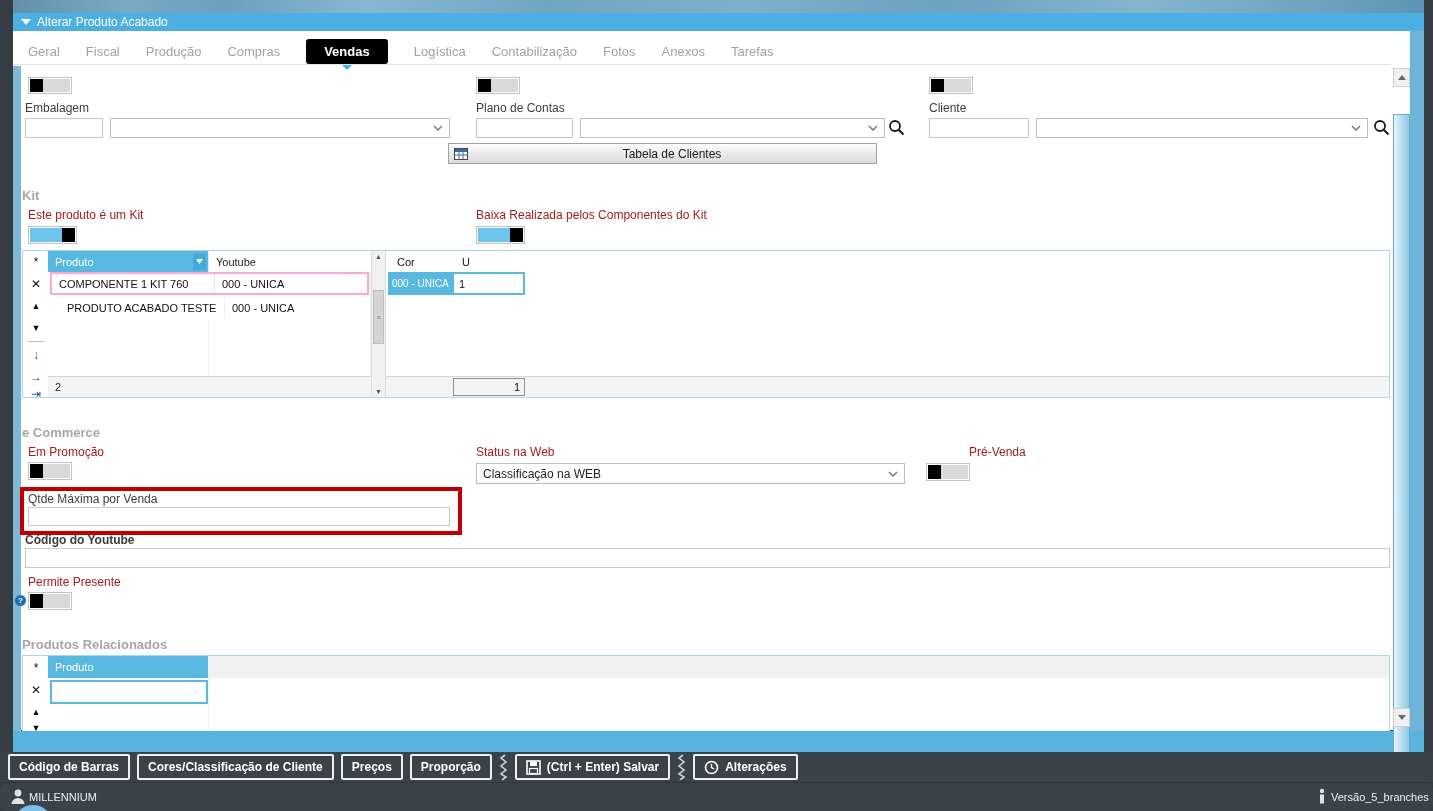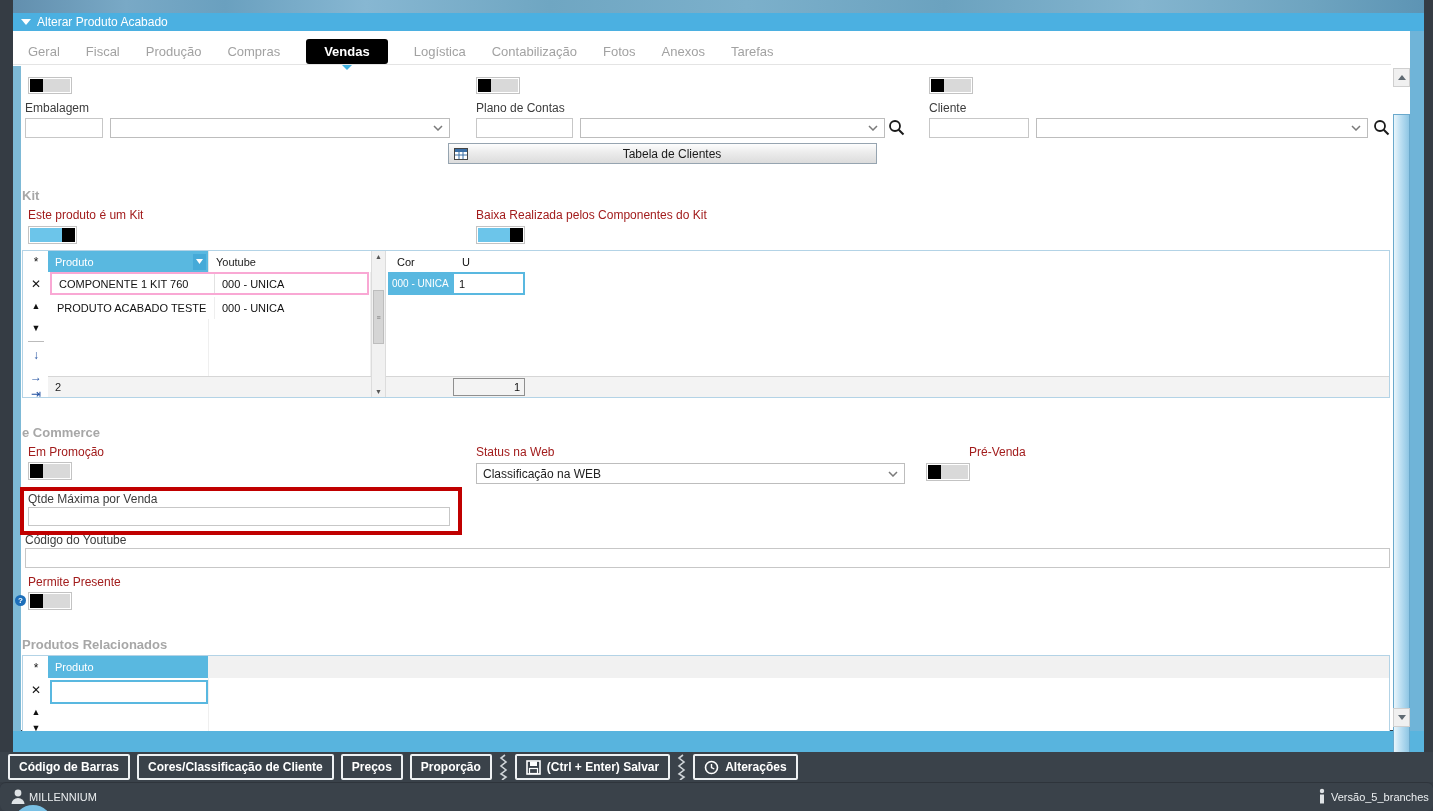--- a/index.html
+++ b/index.html
@@ -183,21 +183,21 @@
       </span>
   </div>
   <div class="abs whitehead" style="left:208px;top:251px;width:163px;height:21px;">
       <span>Youtube</span>
     </div>
 
   <div class="abs" style="left:50px;top:272px;width:319px;height:23px;border:2px solid #f9a8d4;background:#fff;display:flex;">
     <div class="cellplain" style="width:155px;border-right:1px solid #e2e2e2;">COMPONENTE 1 KIT 760</div>
     <div class="cellplain" style="flex:1;">000 - UNICA</div>
   </div>
-  <div class="abs" style="left:50px;top:297px;width:319px;height:22px;display:flex;justify-content:center;">
+  <div class="abs" style="left:60px;top:297px;width:319px;height:22px;display:flex;justify-content:center;">
     <div class="cellplain" style="width:157px;border-right:1px solid #eee;">PRODUTO ACABADO TESTE</div>
     <div class="cellplain" style="flex:1;">000 - UNICA</div>
   </div>
 
   <div class="abs" style="left:208px;top:319px;width:1px;height:57px;background:#efefef;"></div>
   <div class="abs" style="left:370px;top:272px;width:1px;height:104px;background:#efefef;"></div>
 
   <div class="abs vsb" style="left:371px;top:251px;width:15px;height:146px;">
     <div style="height:11px;display:flex;align-items:center;justify-content:center;font-size:7px;color:#555;">▲</div>
     <div style="margin:28px 1px 0 1px;height:52px;background:#d5d5d5;border:1px solid #bdbdbd;display:flex;align-items:center;justify-content:center;font-size:7px;color:#777;">≡</div>
@@ -240,21 +240,21 @@
   <div class="abs toggle off" style="left:926px;top:463px;width:44px;height:18px;">
       <div class="track">
         <div class="knob"></div>
       </div>
     </div>
 
   <div class="abs redbox" style="left:20px;top:487px;width:442px;height:48px;z-index:5;"></div>
   <div class="abs darklbl" style="left:28px;top:492px;z-index:6;">Qtde Máxima por Venda</div>
   <input class="abs inp" style="left: 28px; top: 507px; width: 422px; height: 19px; z-index: 6;">
 
-  <div class="abs darklbl" style="left:25px;top:533px;">Código do Youtube</div>
+  <div class="abs darklbl" style="left:25px;top:533px;font-weight:bold;">Código do Youtube</div>
   <input class="abs inp" style="left: 25px; top: 548px; width: 1365px; height: 20px;">
 
   <div class="abs redlbl" style="left:28px;top:575px;">Permite Presente</div>
   <div class="abs helpicon" style="left:15px;top:595px;">?</div>
   <div class="abs toggle off" style="left:28px;top:592px;width:44px;height:18px;">
       <div class="track">
         <div class="knob"></div>
       </div>
     </div>
 

